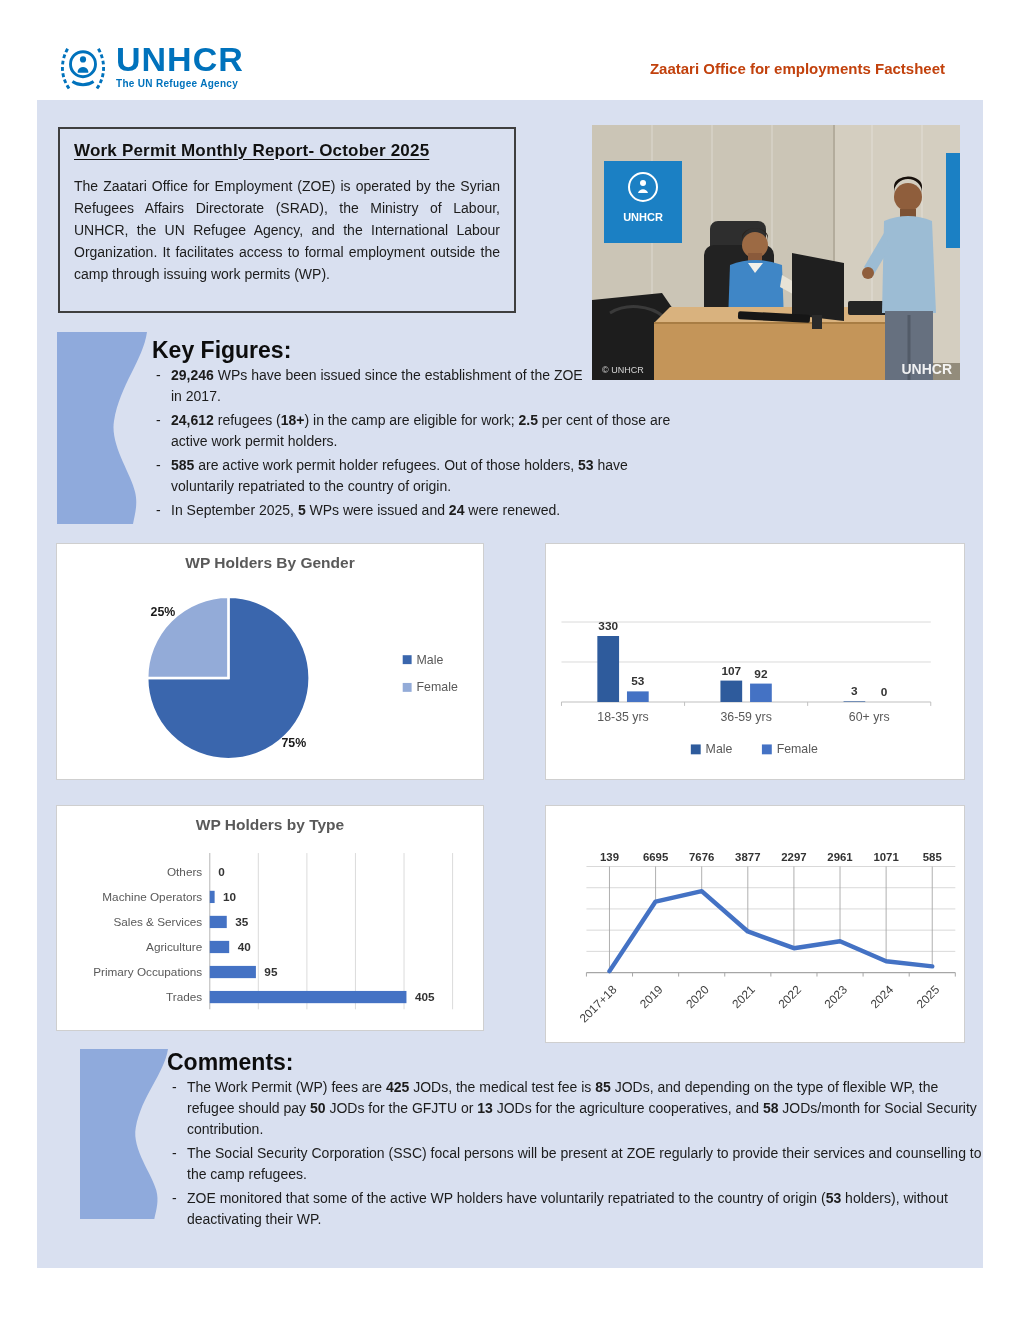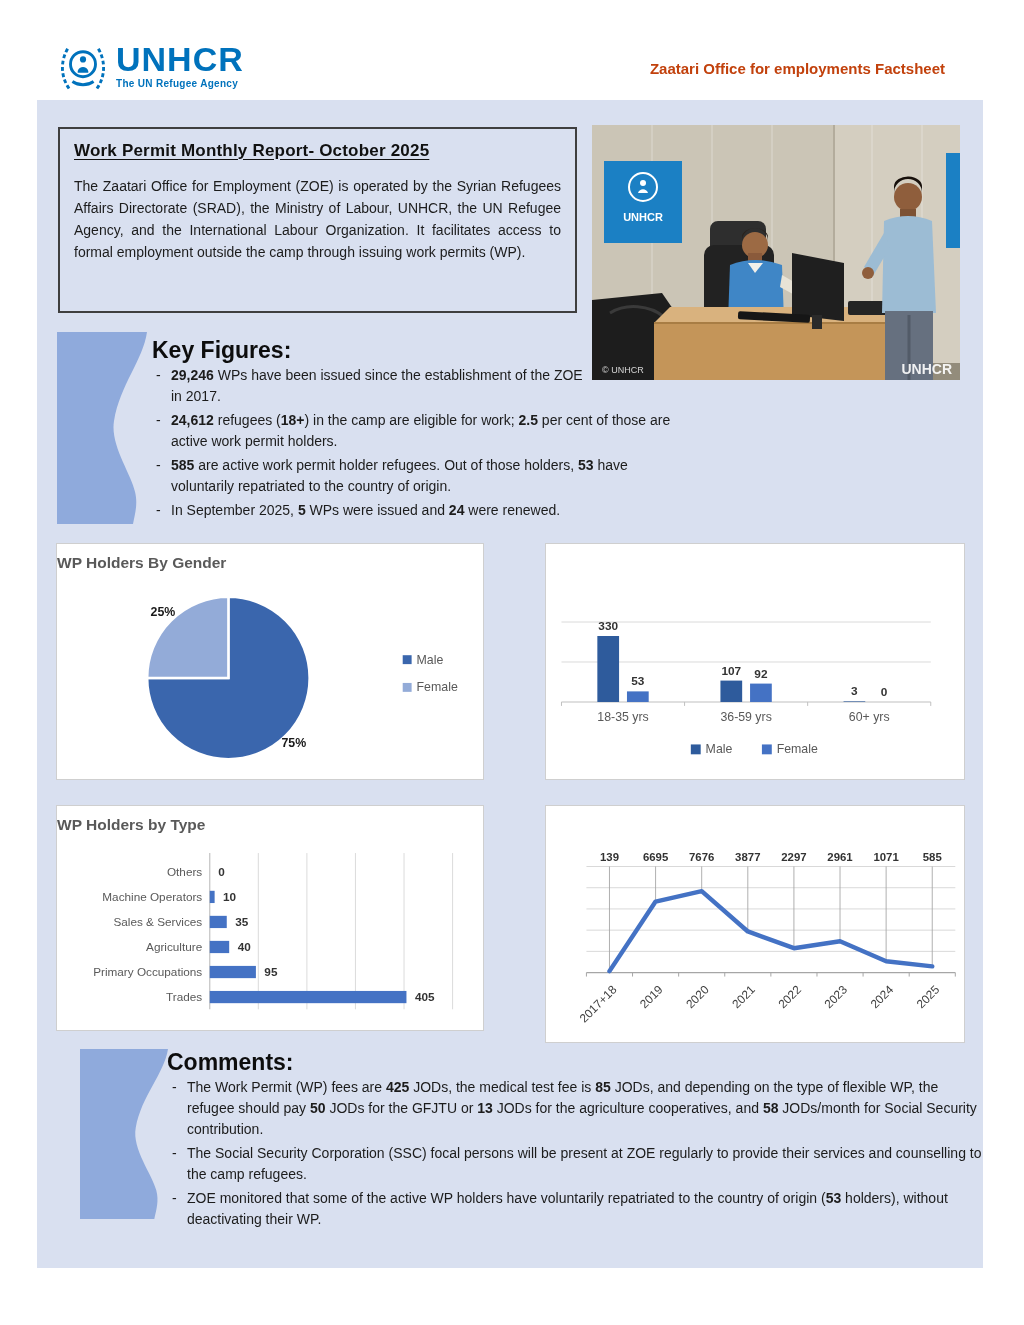--- a/index.html
+++ b/index.html
@@ -9,21 +9,21 @@
   
   .logo { position:absolute; left:58px; top:42px; display:flex; align-items:flex-start; gap:8px; }
   .logo-textcol { display:flex; flex-direction:column; }
   .logo-word { font-size:34px; font-weight:bold; color:#0072BC; letter-spacing:1px; line-height:1.0; }
   .logo-tag { font-size:10px; font-weight:bold; color:#0072BC; margin-top:2px; letter-spacing:0.3px; }
   .factsheet-title { position:absolute; right:79px; top:60px; font-size:15px; font-weight:bold; color:#c2410c; }
 
   
   .panel { position:absolute; left:37px; top:100px; width:946px; height:1168px; background:#d9e0f0; }
 
-  .title-box { position:absolute; left:21px; top:27px; width:519px; height:186px; border:2px solid #3f3f3f; padding:12px 14px; }
+  .title-box { position:absolute; left:21px; top:27px; width:458px; height:186px; border:2px solid #3f3f3f; padding:12px 14px; }
   .report-title { font-size:17px; font-weight:bold; color:#111; text-decoration:underline; text-underline-offset:3px; margin-bottom:14px; letter-spacing:0.2px; }
   .report-intro { font-size:14px; color:#1c1c1c; text-align:justify; line-height:1.58; }
 
   .photo { position:absolute; left:555px; top:25px; width:368px; height:255px; overflow:hidden; }
 
   .wavy-shape { position:absolute; }
   .wavy-shape svg { display:block; }
 
   .section-heading { position:absolute; font-size:23px; font-weight:bold; color:#0d0d0d; }
 
@@ -32,21 +32,21 @@
   .bullet .marker { position:absolute; left:2px; top:0; }
   .bullet b { font-weight:bold; }
   .photo-push { float:right; width:104px; height:18px; }
 
   
   .card { position:absolute; background:#ffffff; border:1px solid #cfcfcf; }
   .card-pie      { left:19px;  top:443px; width:428px; height:237px; }
   .card-genderage{ left:508px; top:443px; width:420px; height:237px; }
   .card-type     { left:19px;  top:705px; width:428px; height:226px; }
   .card-line     { left:508px; top:705px; width:420px; height:238px; }
-  .chart-title { position:absolute; top:9px; left:0; width:100%; text-align:left; font-size:15.5px; font-weight:bold; color:#595959; line-height:1.3; white-space:pre-line; z-index:2; }
+  .chart-title { position:absolute; top:9px; left:0; width:100%; text-align:center; font-size:15.5px; font-weight:bold; color:#595959; line-height:1.3; white-space:pre-line; z-index:2; }
   .chart-body { position:absolute; left:0; right:0; top:0; bottom:0; }
   .chart-body.pie-body { top:30px; bottom:0; }
   .chart-body svg { display:block; width:100%; height:100%; }
 </style>
 </head>
 <body>
 
 <div class="page">
 
   <div class="logo">

